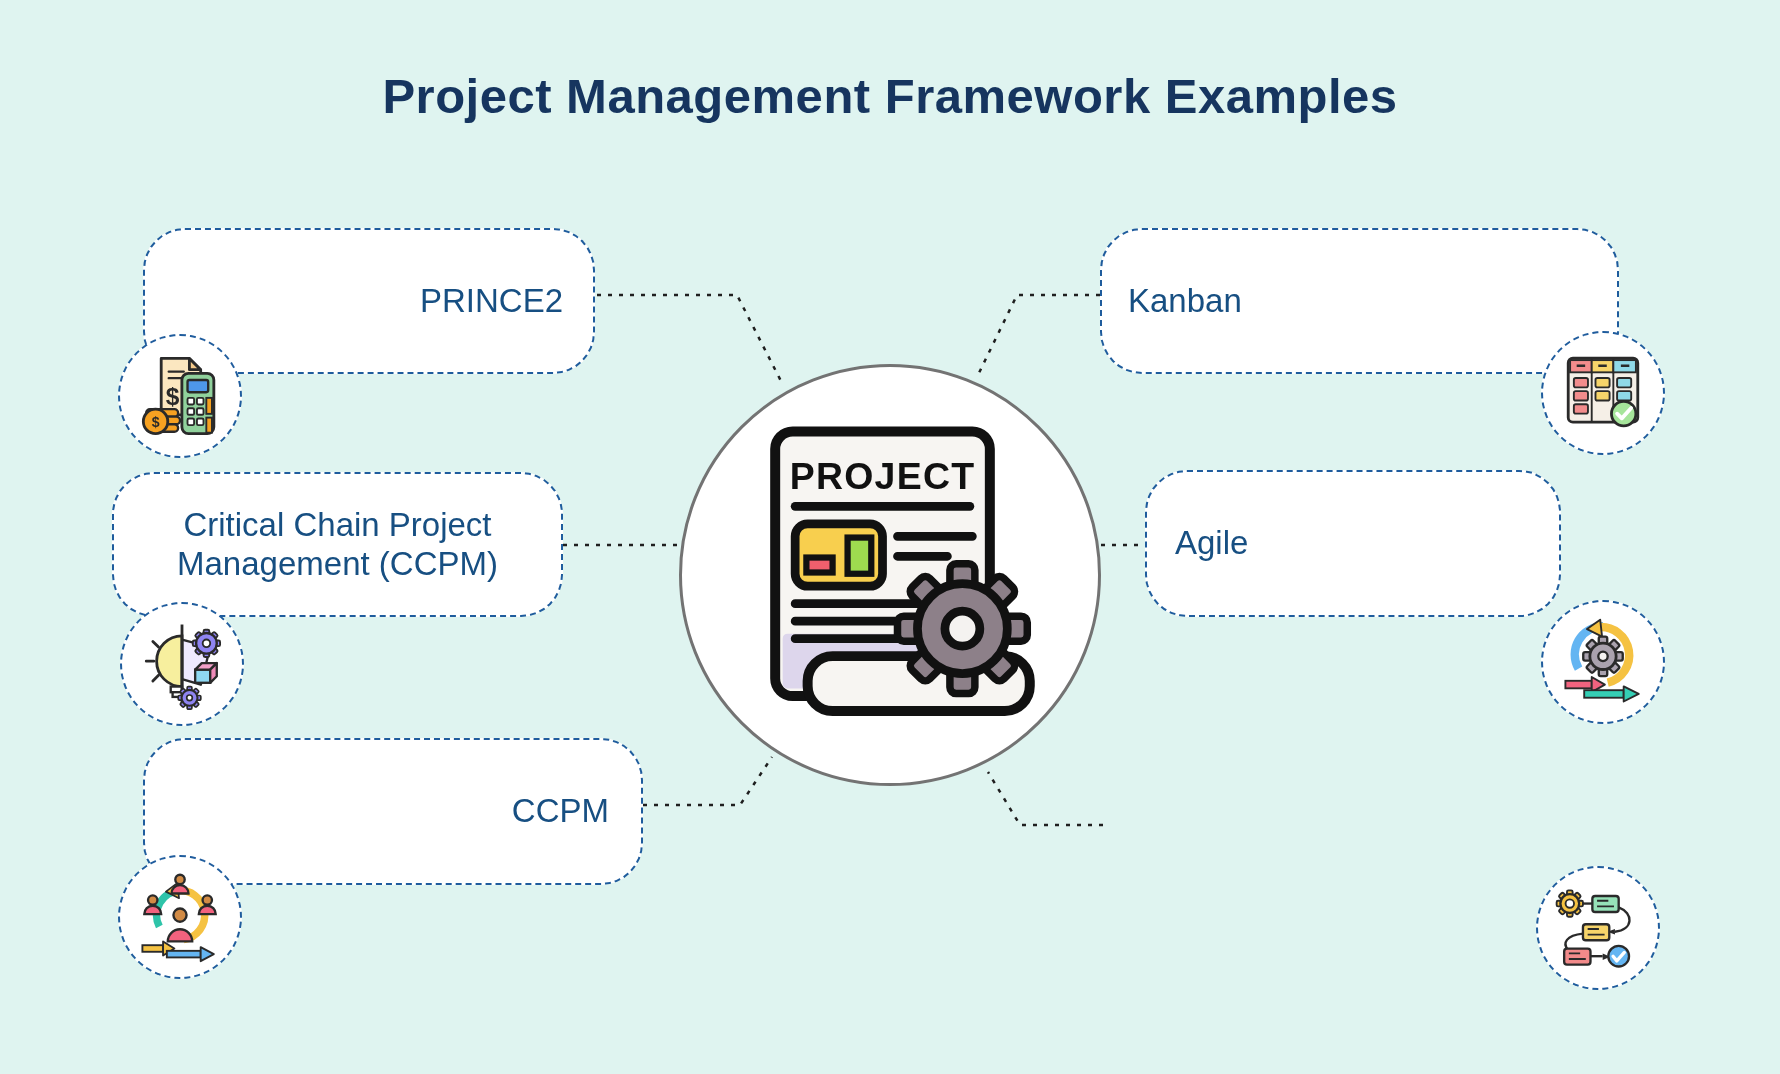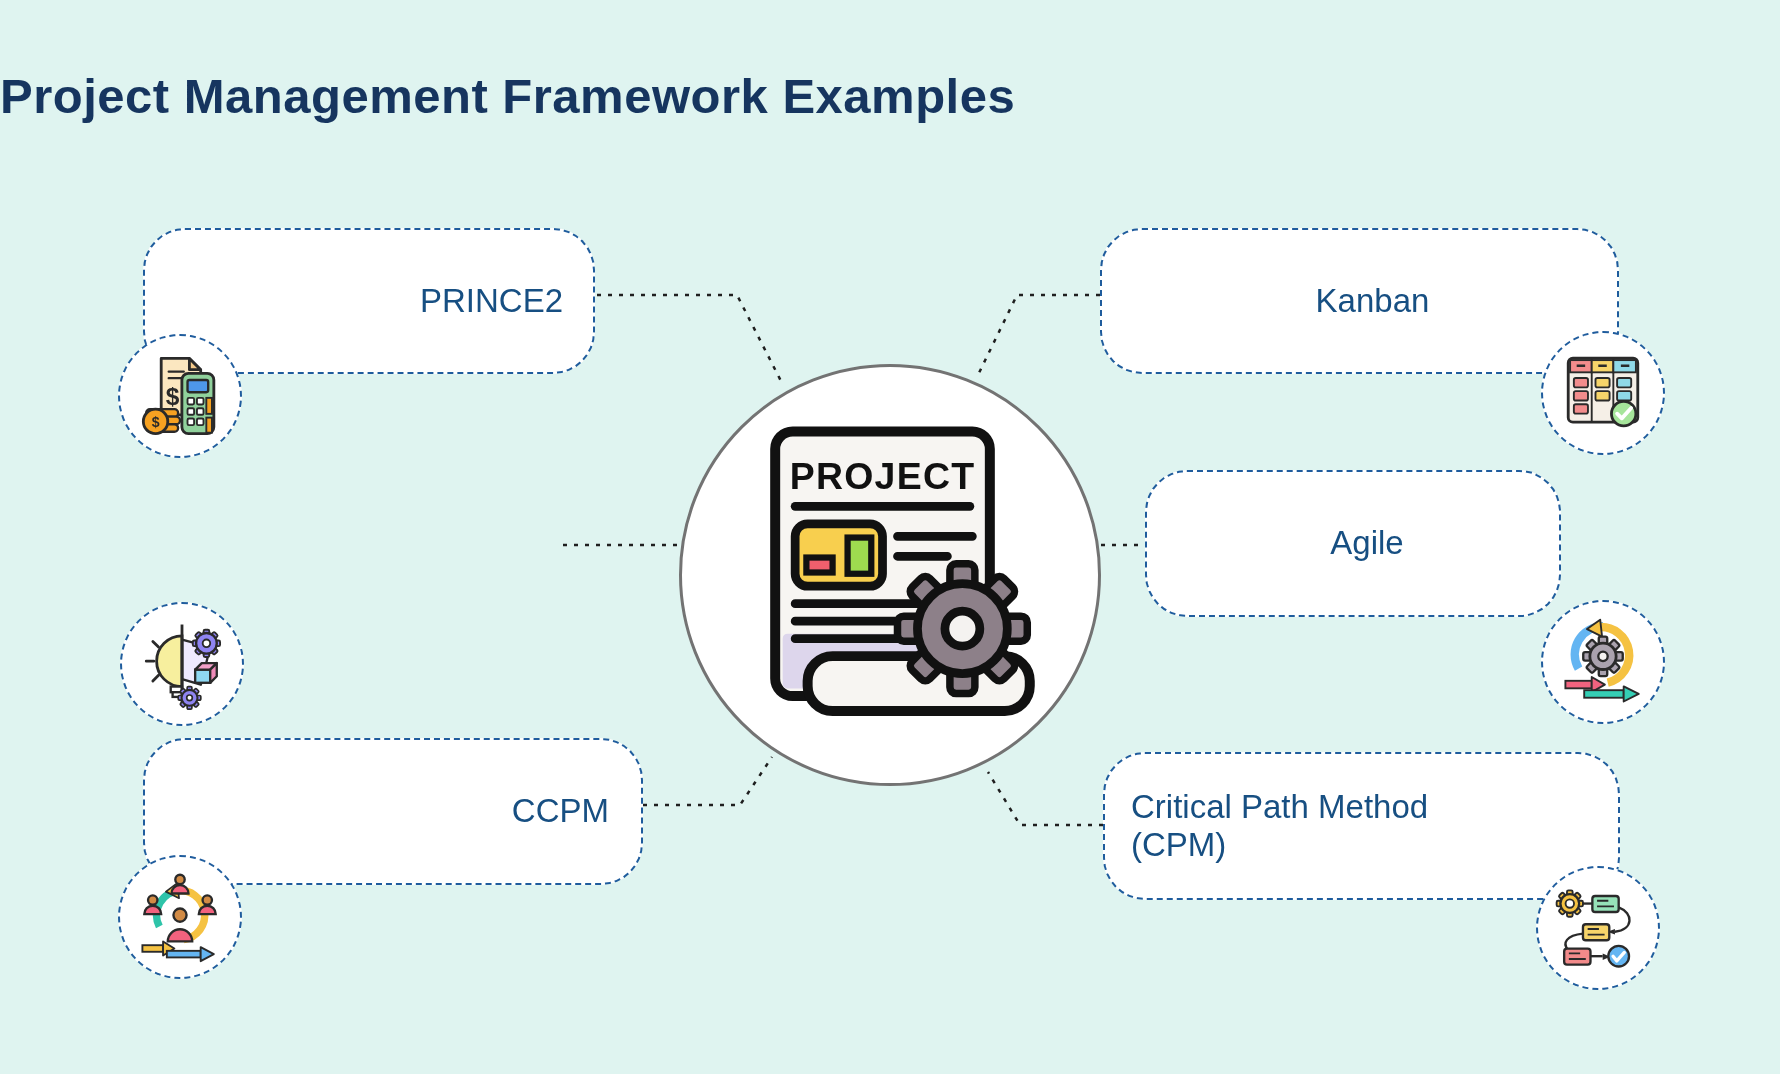--- a/index.html
+++ b/index.html
@@ -2,28 +2,28 @@
 <html><head>
 <meta charset="utf-8">
 <style>
   html,body{margin:0;padding:0;background:#dff4f0;}
   .canvas{
     position:relative;width:1780px;height:1074px;overflow:hidden;
     background:#dff4f0;font-family:"Liberation Sans",sans-serif;
   }
   .title{
     position:absolute;top:68px;left:0;width:100%;margin:0;
-    text-align:left;font-size:49px;font-weight:700;color:#16355f;
+    text-align:center;font-size:49px;font-weight:700;color:#16355f;
     letter-spacing:0.5px;
   }
   svg.connectors{position:absolute;left:0;top:0;}
   .node{
     position:absolute;background:#ffffff;border:2px dashed #1f5c9d;
     border-radius:42px;display:flex;align-items:center;box-sizing:border-box;
-    color:#174f82;font-size:33px;font-weight:500;line-height:1.16;justify-content:center;
+    color:#174f82;font-size:33px;font-weight:500;line-height:1.16;
   }
   .node-prince2{left:143px;top:228px;width:452px;height:146px;justify-content:flex-end;padding-right:30px;}
   .node-kanban{left:1100px;top:228px;width:519px;height:146px;padding-left:26px;}
   .node-ccpm{left:112px;top:472px;width:451px;height:145px;justify-content:center;text-align:center;padding:0 28px;}
   .node-agile{left:1145px;top:470px;width:416px;height:147px;padding-left:28px;}
   .node-scrum{left:143px;top:738px;width:500px;height:147px;justify-content:flex-end;padding-right:32px;}
   .node-cpm{left:1103px;top:752px;width:517px;height:148px;padding-left:26px;padding-right:150px;}
   .icon-circle{
     position:absolute;width:124px;height:124px;border-radius:50%;
     background:#ffffff;border:2px dashed #1f5c9d;box-sizing:border-box;
@@ -56,28 +56,28 @@
     <polyline points="643,805 740,805 772,757"></polyline>
     <polyline points="1103,825 1020,825 988,772"></polyline>
   </svg>
 
   <div class="node node-prince2">
     <span>PRINCE2</span>
   </div>
   <div class="node node-kanban">
     <span>Kanban</span>
   </div>
+  <div class="node node-ccpm">
+    <span>Critical Chain Project Management (CCPM)</span>
+  </div>
   <div class="node node-agile">
     <span>Agile</span>
   </div>
   <div class="node node-scrum">
     <span>CCPM</span>
-  </div>
-  <div class="node node-cpm">
-    <span>Critical Path Method (CPM)</span>
   </div>
 
   <div class="icon-circle icon-prince2">
     <svg width="94" height="94" viewBox="0 0 100 100">
       <path d="M30,10 H60 L72,22 V70 H30 Z" fill="#fbe7c0" stroke="#2a2a2a" stroke-width="3" stroke-linejoin="round"></path>
       <path d="M60,10 L72,22 H60 Z" fill="#f3c98a" stroke="#2a2a2a" stroke-width="3" stroke-linejoin="round"></path>
       <path d="M38,24 h16 M38,31 h20" stroke="#2a2a2a" stroke-width="2.5" stroke-linecap="round"></path>
       <text x="42" y="60" font-size="26" font-weight="bold" fill="#2a2a2a" text-anchor="middle" font-family="Liberation Sans, sans-serif">$</text>
       <rect x="52" y="26" width="34" height="64" rx="7" fill="#90d19c" stroke="#2a2a2a" stroke-width="3"></rect>
       <rect x="58" y="33" width="22" height="13" rx="2" fill="#4e97ea" stroke="#2a2a2a" stroke-width="2.5"></rect>

